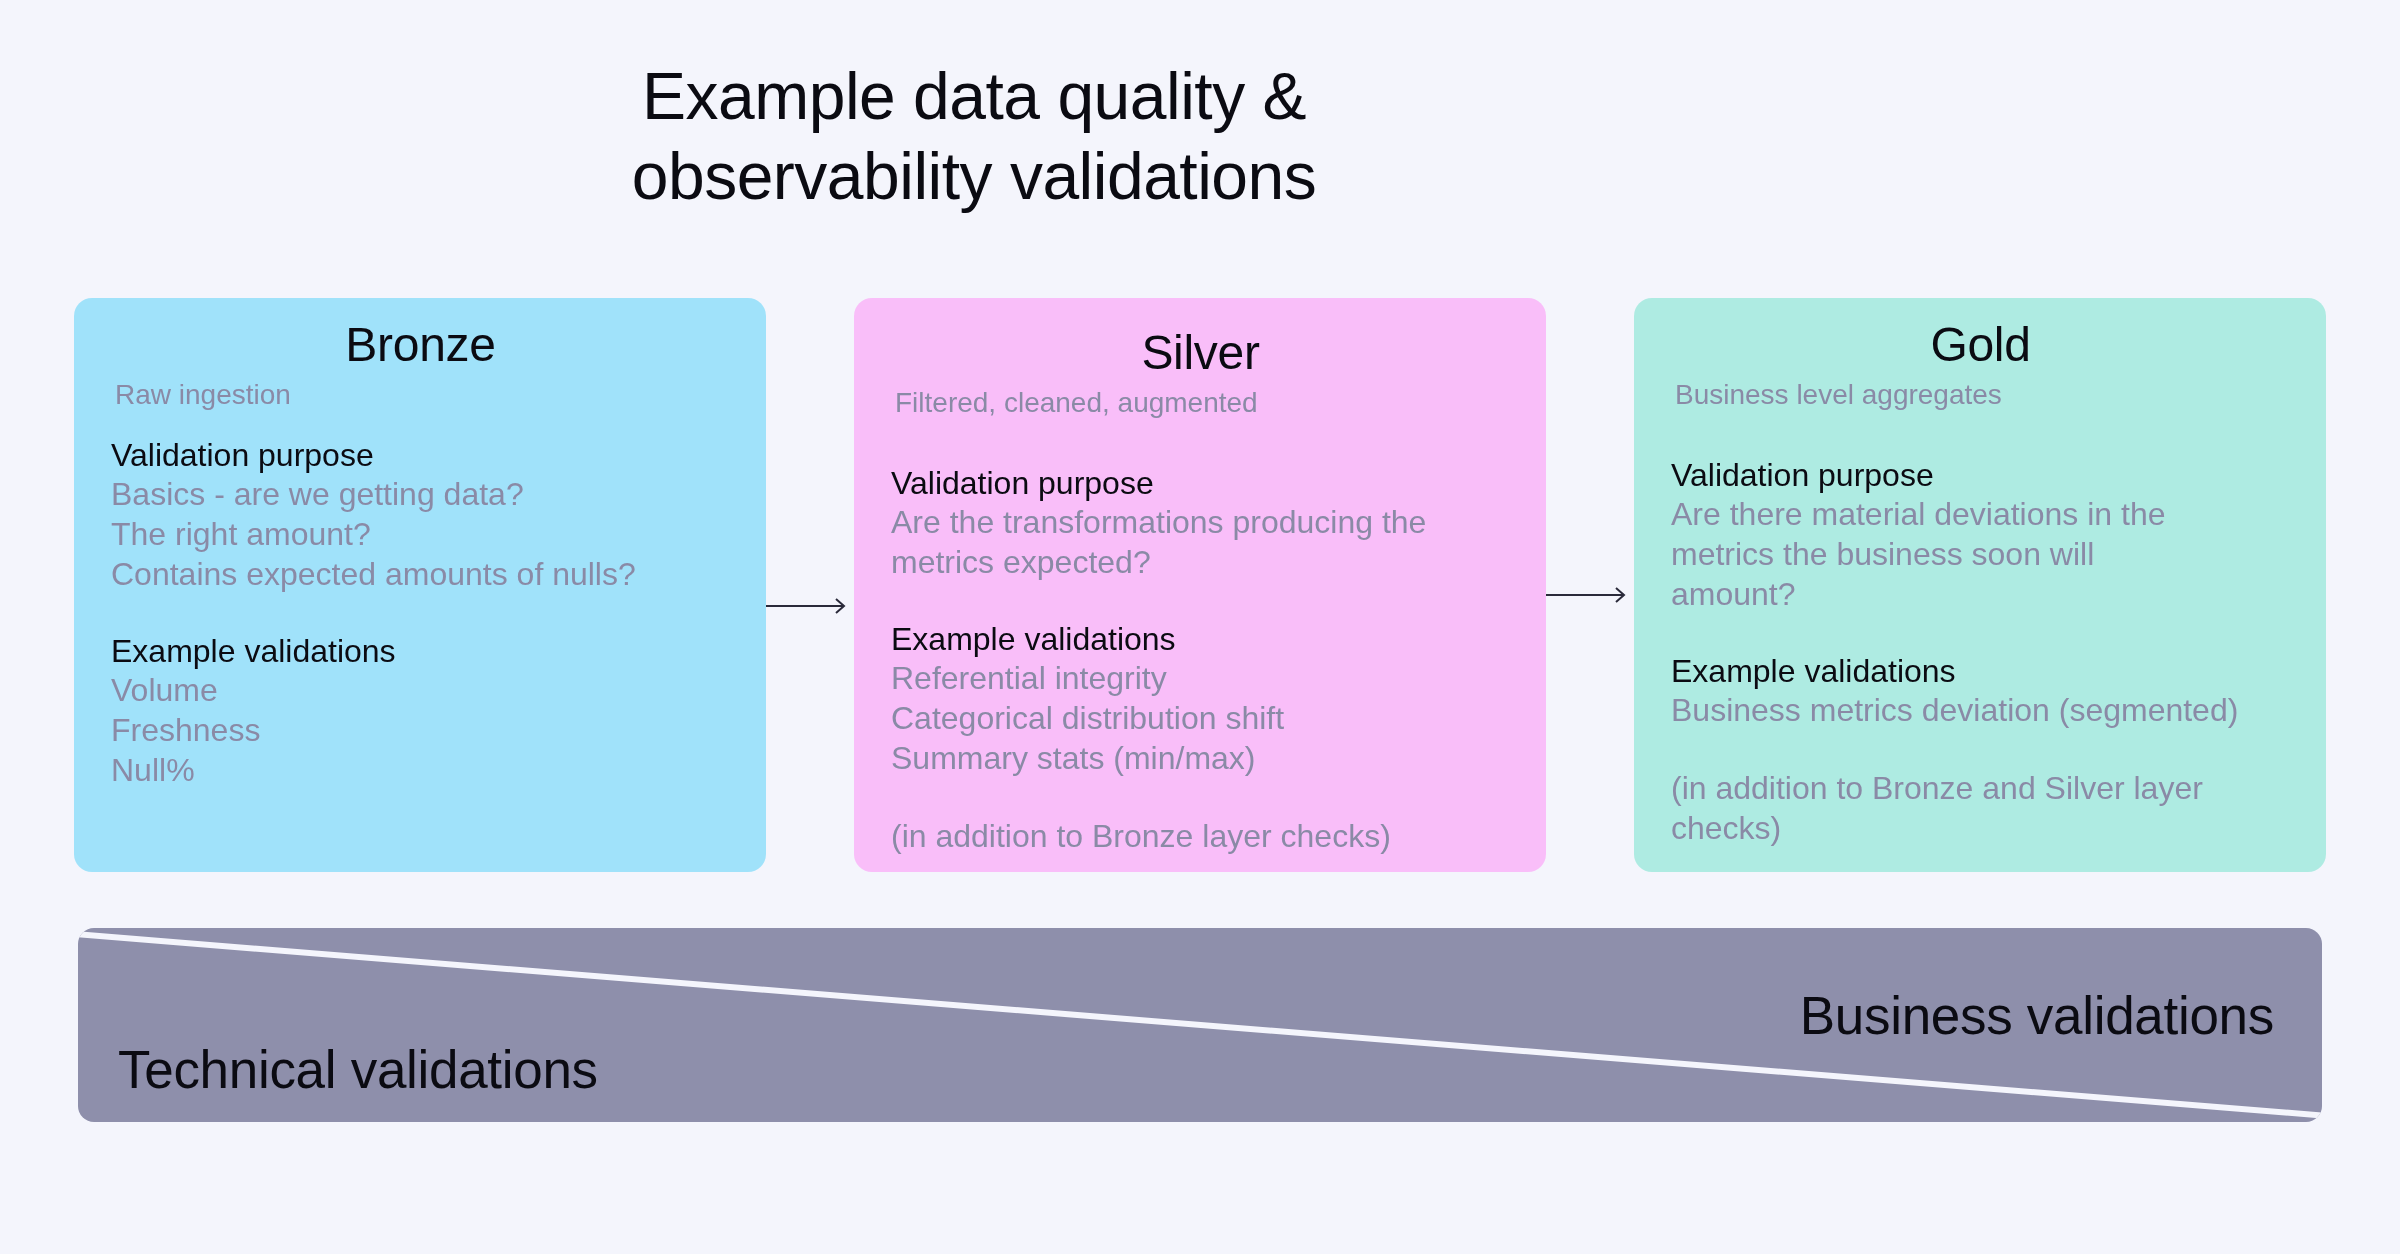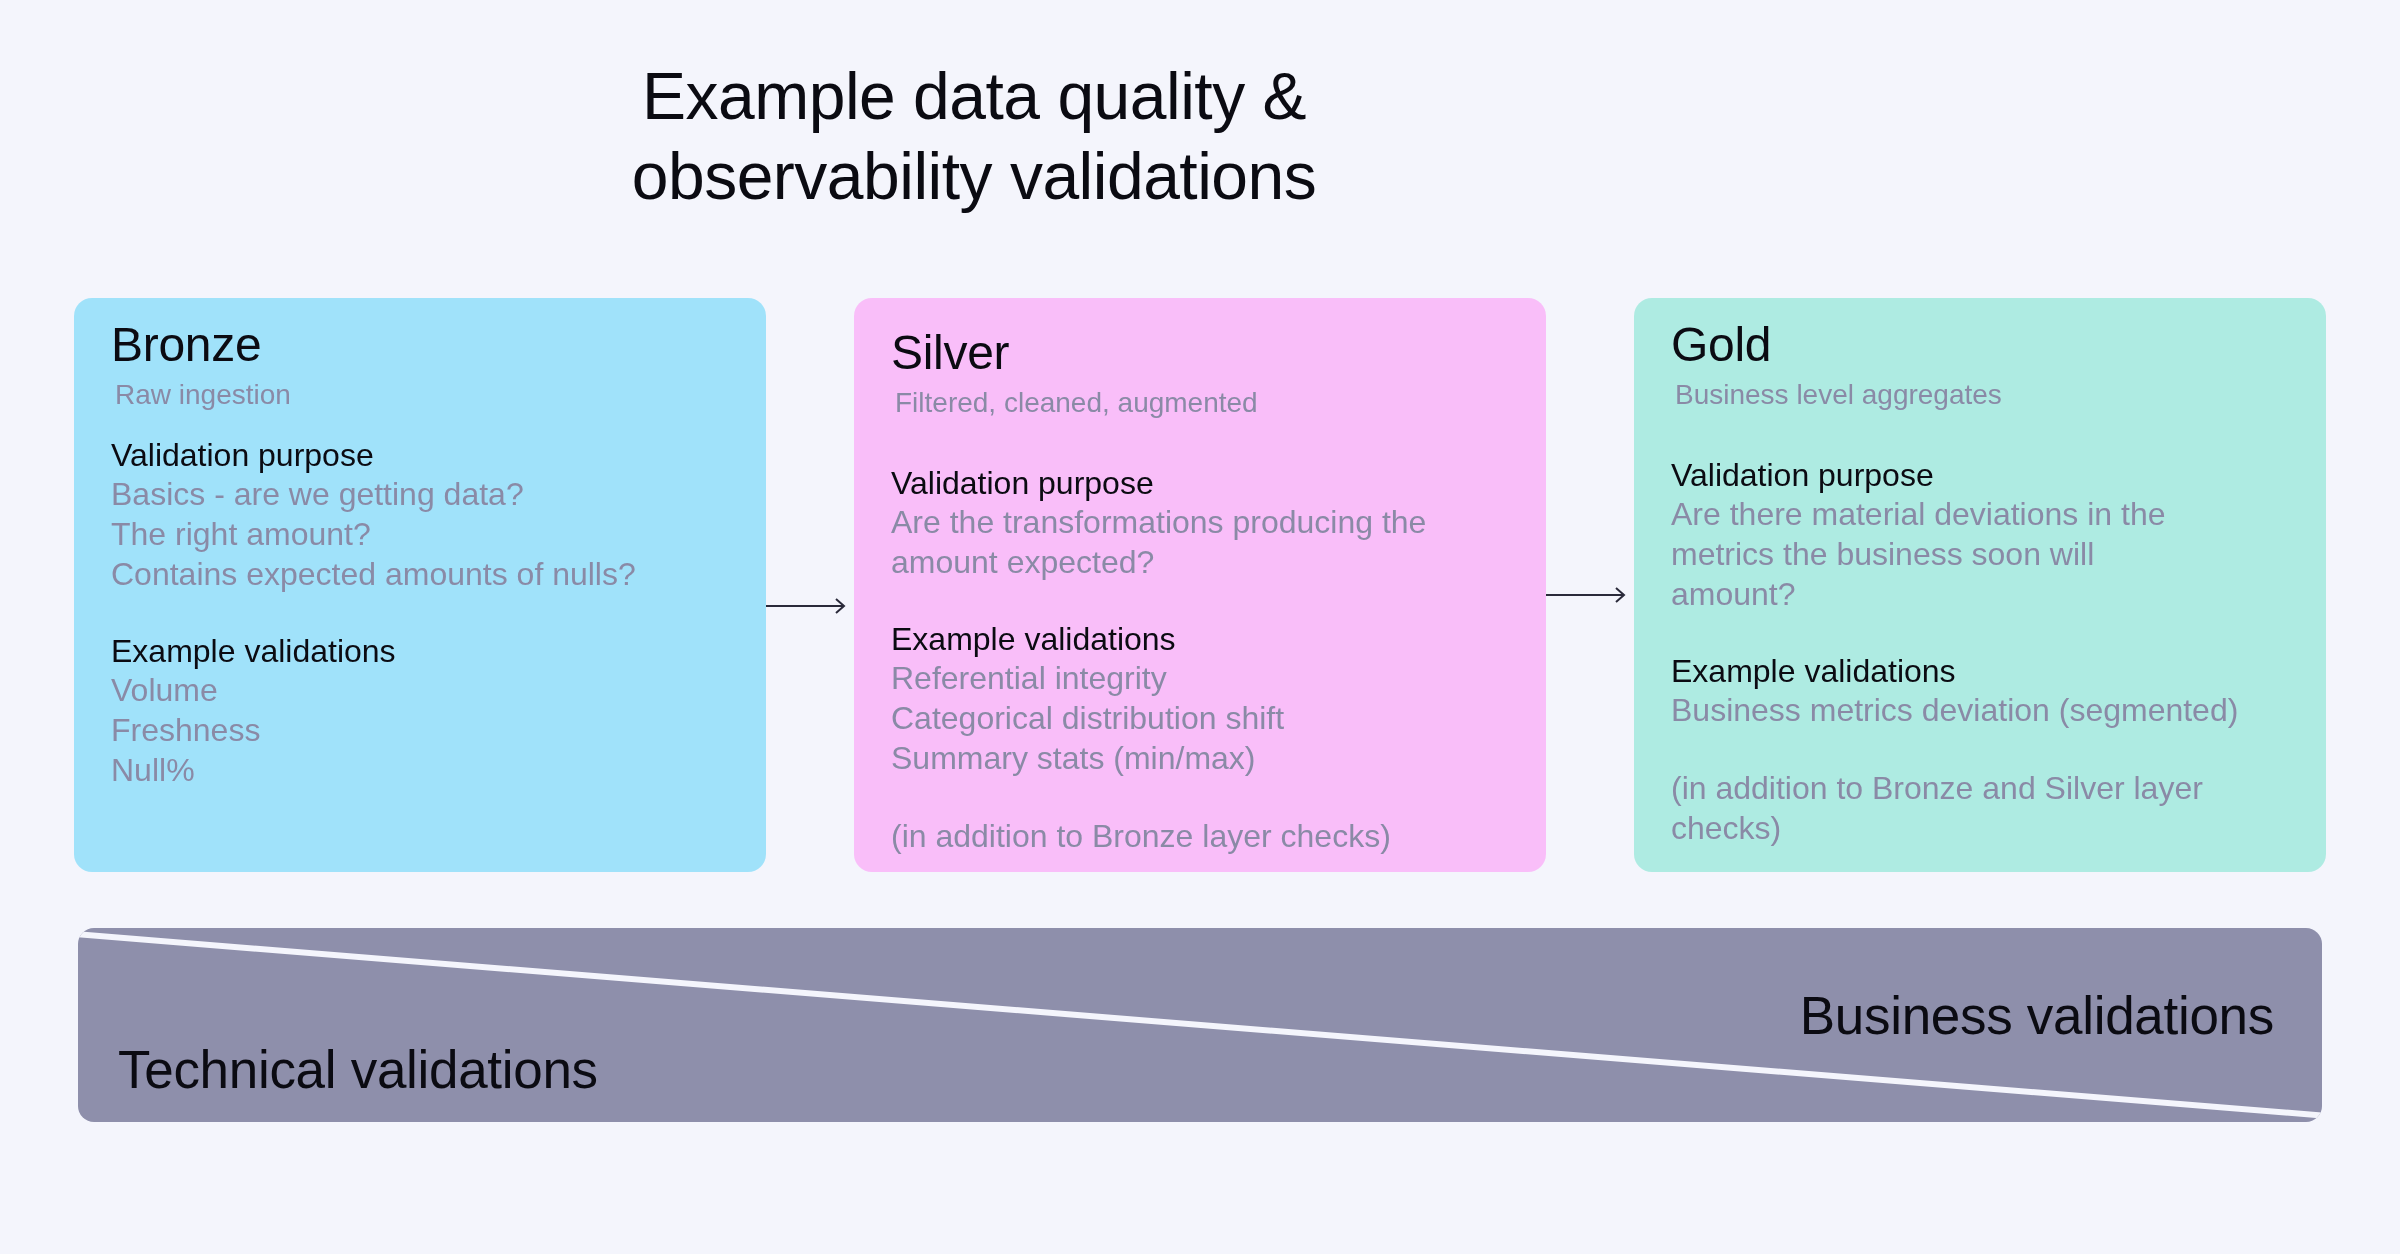--- a/index.html
+++ b/index.html
@@ -18,21 +18,21 @@
 
   .card {
     position:absolute; top:298px; width:692px; height:574px;
     border-radius:18px; box-sizing:border-box;
     padding:20px 36px 0 37px;
   }
   .card.bronze { left:74px; }
   .card.silver { left:854px; }
   .card.gold   { left:1634px; }
 
-  .card-title { font-size:48px; line-height:54px; color:#0b0b12; margin:0; letter-spacing:-0.3px; }
+  .card-title { font-size:48px; line-height:54px; color:#0b0b12; margin:0; letter-spacing:-0.3px;text-align:center; }
   .card-sub   { font-size:28px; line-height:38px; color:#8a8aa6; margin:4px; }
   .sec-head   { font-size:32px; line-height:38px; color:#0b0b12; margin:0; }
   .sec-line   { font-size:32px; line-height:40px; color:#8a8aa6; margin:0; }
   .gap-s { height:18px; }
   .gap-m { height:38px; }
   .silver .card-title { margin-top:8px; }
 
   .arrow { position:absolute; }
 
   .bar {
@@ -73,21 +73,21 @@
   <line x1="0" y1="12" x2="78" y2="12" stroke="#2a2a3a" stroke-width="2"></line>
   <polyline points="70,5 78,12 70,19" fill="none" stroke="#2a2a3a" stroke-width="2"></polyline>
 </svg>
 
 <div class="card silver" style="background:#f9bef9;">
   <p class="card-title">Silver</p>
   <p class="card-sub">Filtered, cleaned, augmented</p>
   <div class="gap-m"></div>
   <p class="sec-head">Validation purpose</p>
   <p class="sec-line">Are the transformations producing the</p>
-  <p class="sec-line">amount expected?</p>
+  <p class="sec-line">metrics expected?</p>
   <div class="gap-m"></div>
   <p class="sec-head">Example validations</p>
   <p class="sec-line">Referential integrity</p>
   <p class="sec-line">Categorical distribution shift</p>
   <p class="sec-line">Summary stats (min/max)</p>
   <div class="gap-m"></div>
   <p class="sec-line">(in addition to Bronze layer checks)</p>
 </div>
 
 <svg class="arrow" style="left:1546px; top:583px;" width="82" height="24">

